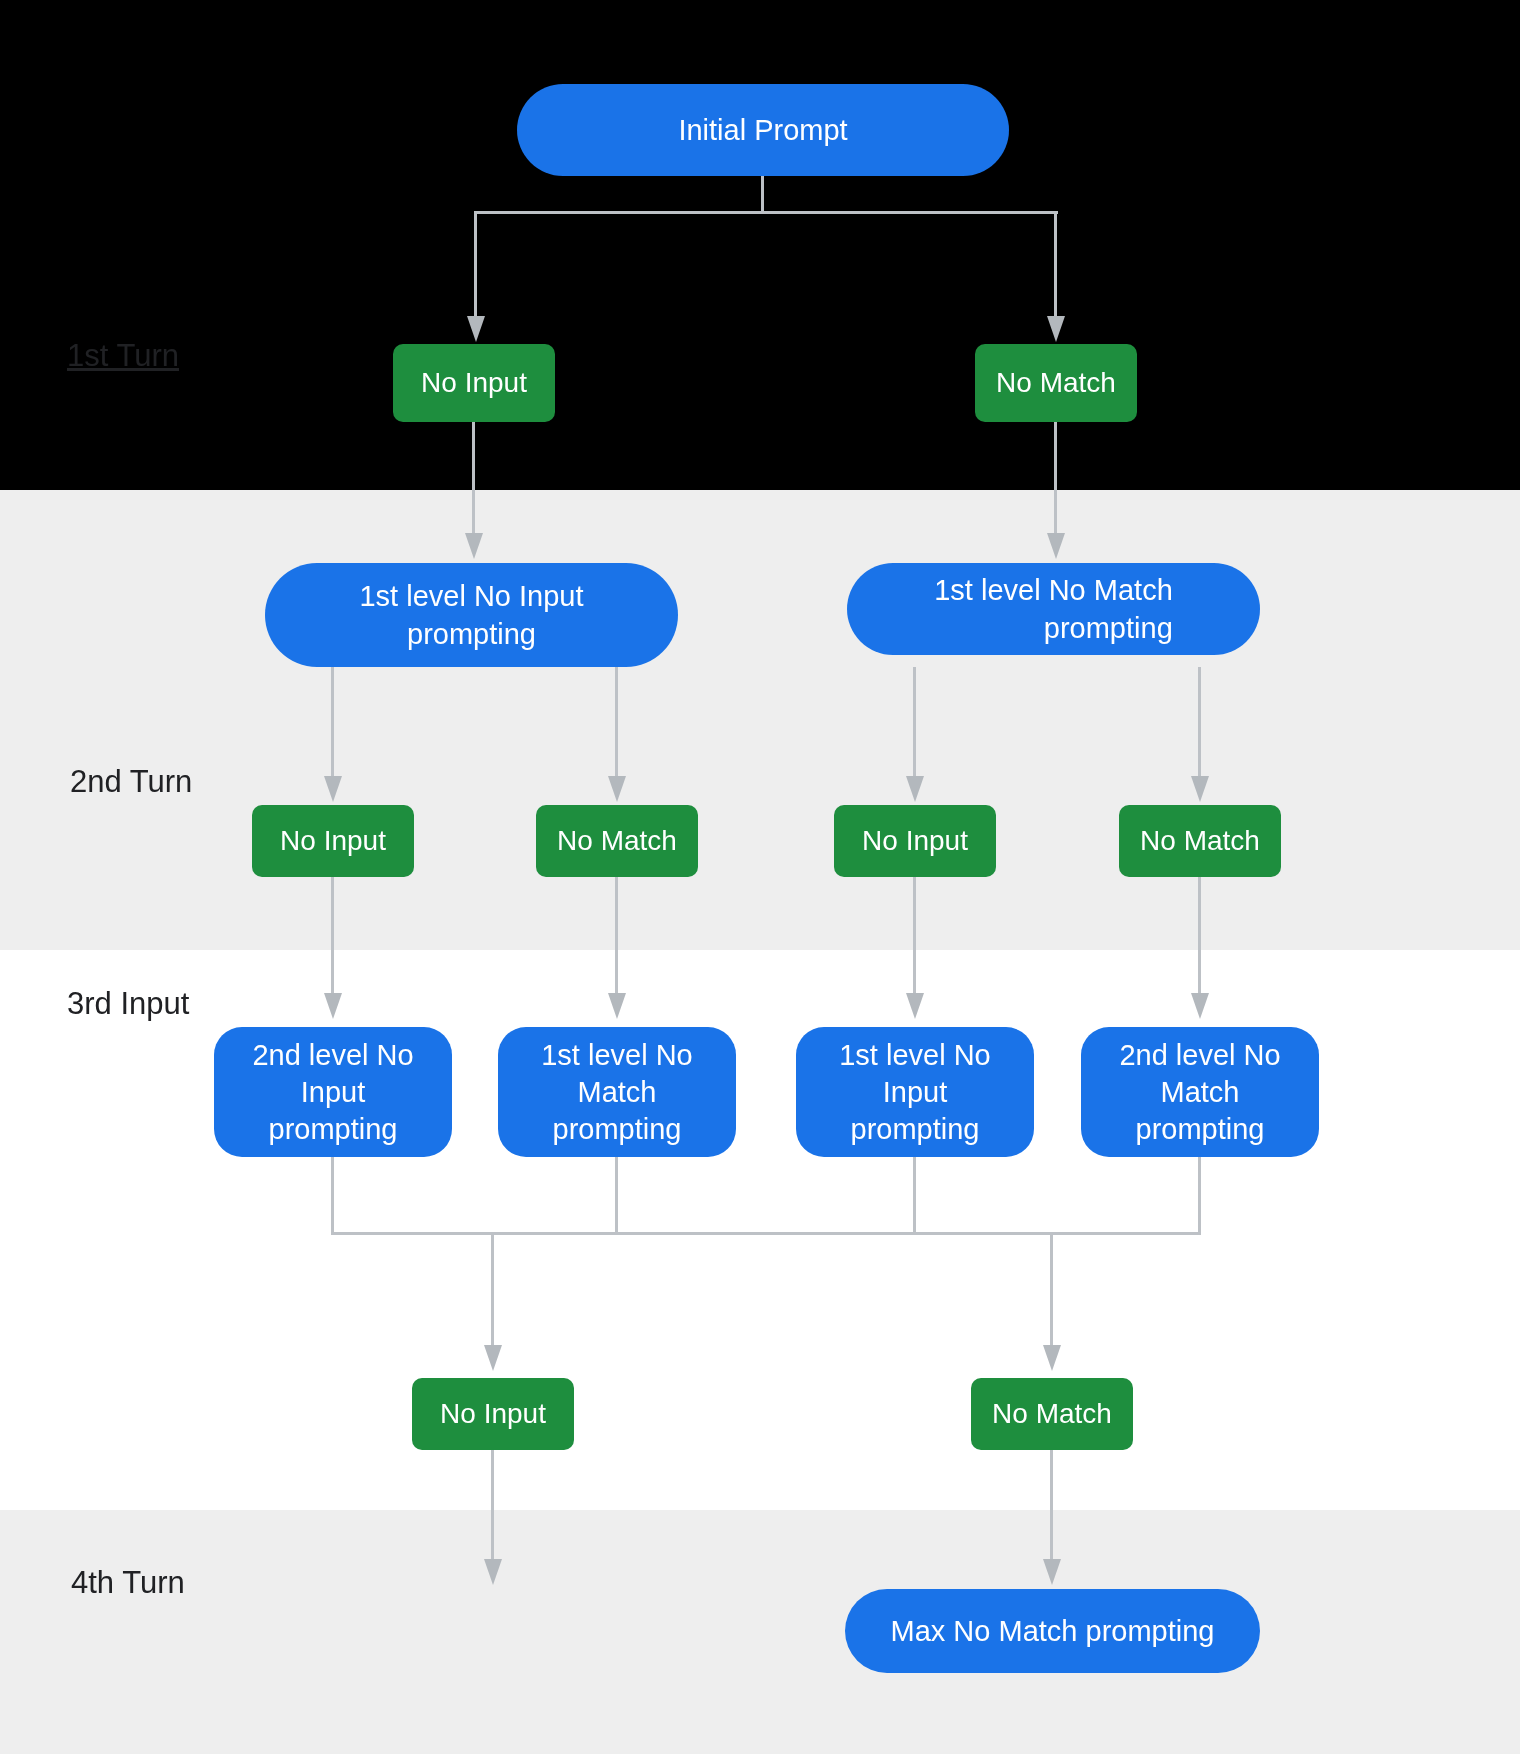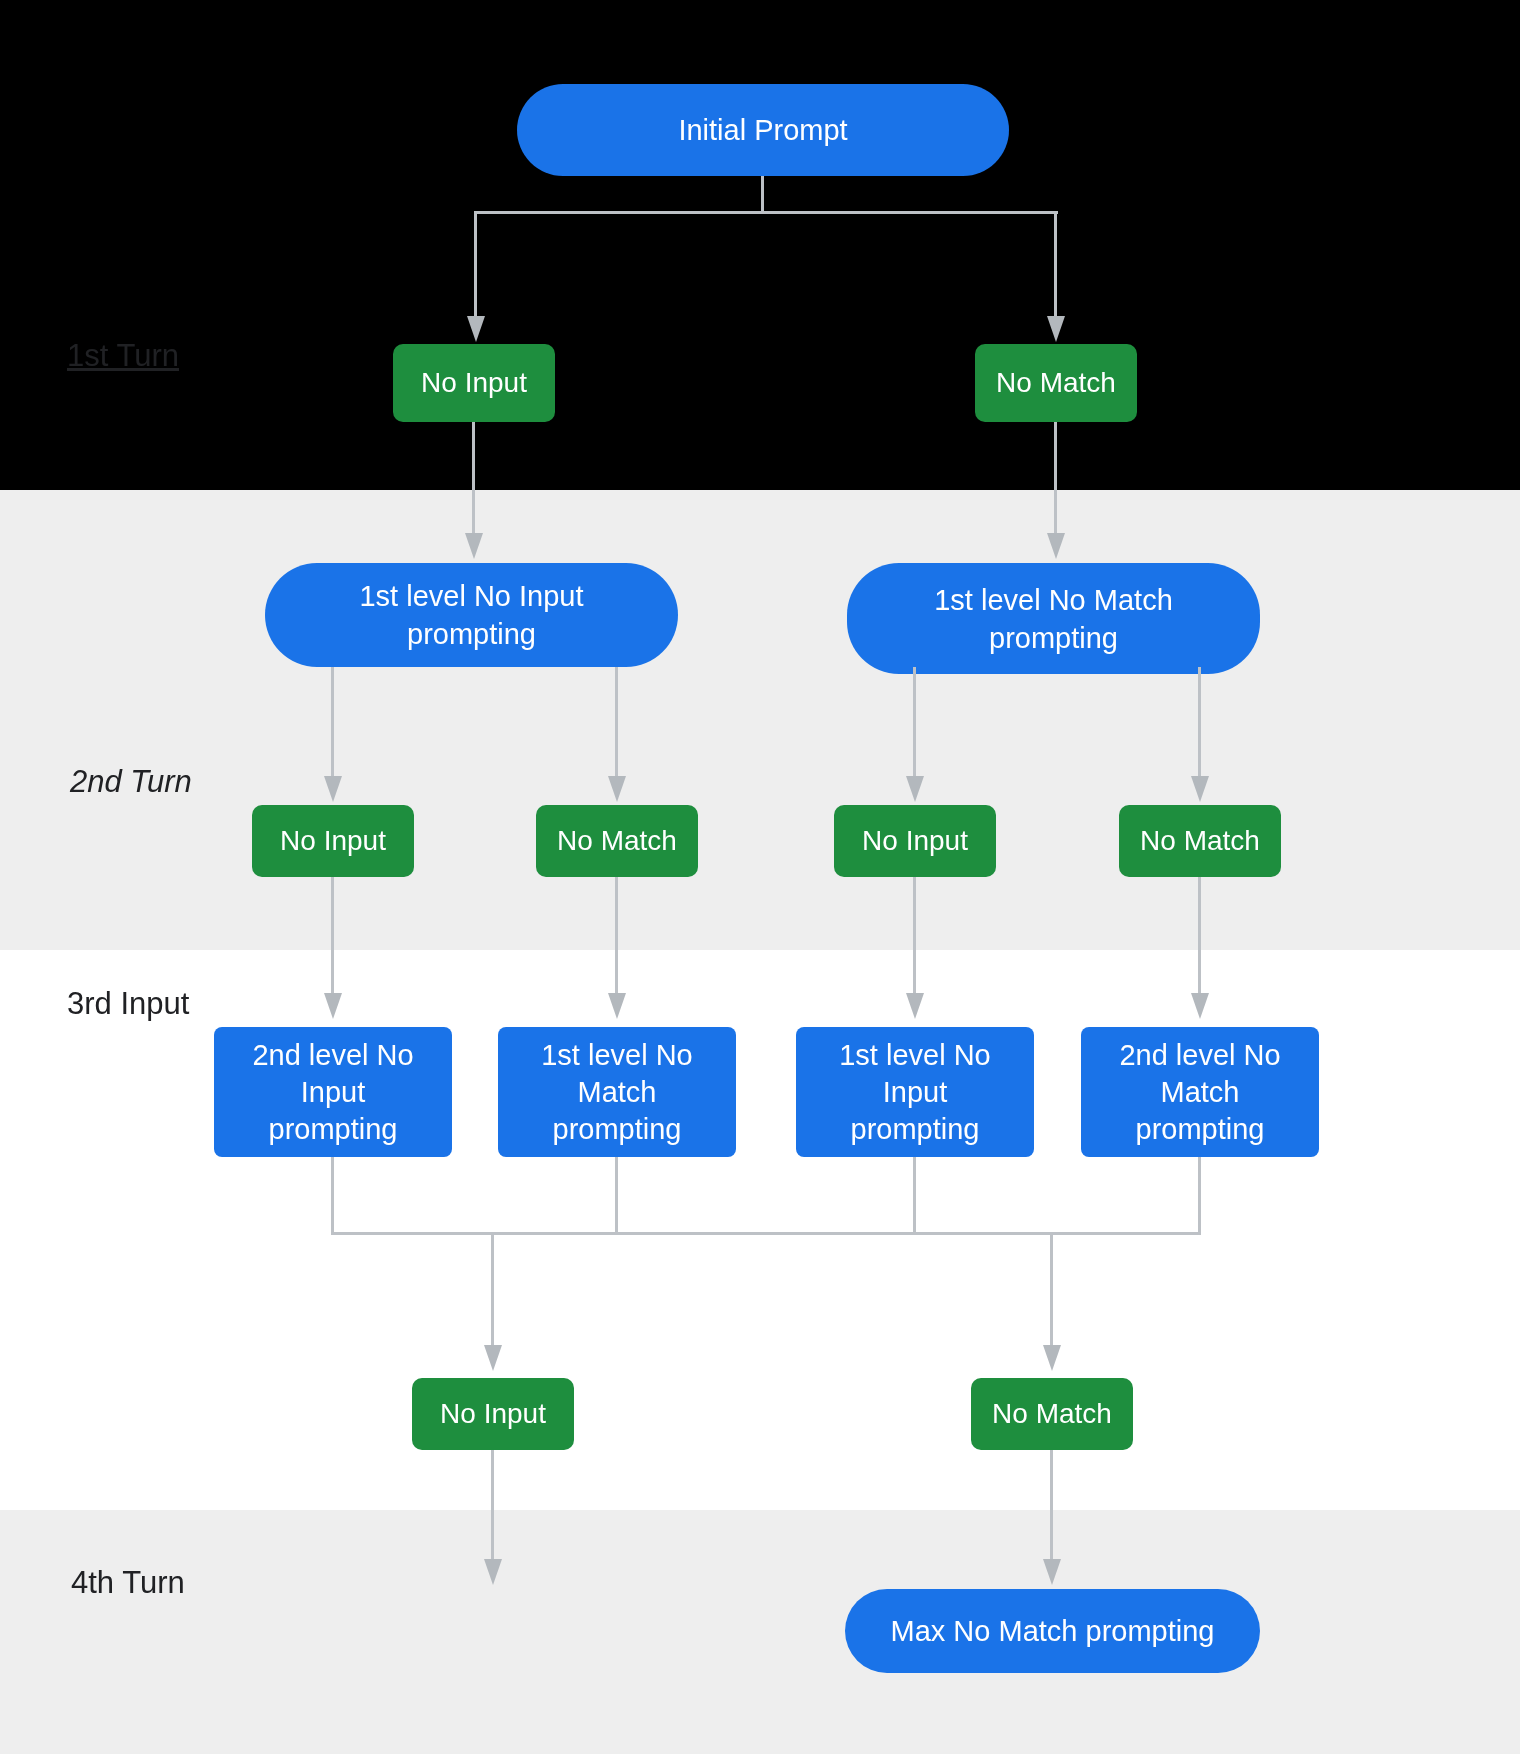--- a/index.html
+++ b/index.html
@@ -15,21 +15,21 @@
   .band.b3{top:950px;height:560px;background:var(--band-white);}
   .band.b4{top:1510px;height:244px;background:var(--band-gray);}
 
   .node{
     position:absolute;
     display:flex;align-items:center;justify-content:center;
     text-align:center;color:var(--node-text);
     white-space:pre-line;box-sizing:border-box;
   }
   .pill{background:var(--node-blue);border-radius:52px;font-size:29px;font-weight:500;line-height:38px;}
-  .bluebox{background:var(--node-blue);border-radius:8px;font-size:29px;font-weight:500;line-height:37px;}
+  .bluebox{background:var(--node-blue);border-radius:28px;font-size:29px;font-weight:500;line-height:37px;}
   .green{background:var(--node-green);border-radius:10px;font-size:28px;font-weight:500;}
 
   .vline,.hline{position:absolute;background:var(--line);}
   .vline{width:3px;}
   .hline{height:3px;}
   .arrowhead{
     position:absolute;width:0;height:0;
     border-left:9px solid transparent;
     border-right:9px solid transparent;
     border-top:26px solid var(--arrow);
@@ -44,21 +44,21 @@
 <body>
 
 <div id="canvas" style="--node-blue: #1a73e8; --node-green: #1e8e3e; --line: #bdc1c6; --arrow: #b3b8bd; --label-text: #202124; --band-black: #000000; --band-gray: #eeeeee; --band-white: #ffffff; --node-text: #ffffff;">
 
   <div class="band b1"></div>
   <div class="band b2"></div>
   <div class="band b3"></div>
   <div class="band b4"></div>
 
   <div class="turn-label" style="left:67px;top:338px;text-decoration:underline;">1st Turn</div>
-  <div class="turn-label" style="left:70px;top:764px;font-style:italic;">2nd Turn</div>
+  <div class="turn-label" style="left:70px;top:764px;">2nd Turn</div>
   <div class="turn-label" style="left:67px;top:986px;">3rd Input</div>
   <div class="turn-label" style="left:71px;top:1565px;">4th Turn</div>
 
   <div class="node pill" style="left:517px;top:84px;width:492px;height:92px;text-align:center;">Initial Prompt</div>
 
   <div class="vline" style="left:761px;top:176px;height:37px;"></div>
   <div class="hline" style="left:474px;top:211px;width:584px;"></div>
   <div class="vline" style="left:474px;top:211px;height:106px;"></div>
   <div class="arrowhead" style="left:467px;top:316px;"></div>
   <div class="vline" style="left:1054px;top:211px;height:106px;"></div>
@@ -67,21 +67,21 @@
   <div class="node green" style="left:393px;top:344px;width:162px;height:78px;">No Input</div>
   <div class="node green" style="left:975px;top:344px;width:162px;height:78px;">No Match</div>
 
   <div class="vline" style="left:472px;top:422px;height:112px;"></div>
   <div class="arrowhead" style="left:465px;top:533px;"></div>
   <div class="vline" style="left:1054px;top:422px;height:112px;"></div>
   <div class="arrowhead" style="left:1047px;top:533px;"></div>
 
   <div class="node pill" style="left:265px;top:563px;width:413px;height:104px;">1st level No Input
 prompting</div>
-  <div class="node pill" style="left:847px;top:563px;width:413px;height:111px;">1st level No Match
+  <div class="node pill" style="left:847px;top:563px;width:413px;height:92px;text-align:right;">1st level No Match
 prompting</div>
 
   <div class="vline" style="left:331px;top:667px;height:110px;"></div>
   <div class="arrowhead" style="left:324px;top:776px;"></div>
   <div class="vline" style="left:615px;top:667px;height:110px;"></div>
   <div class="arrowhead" style="left:608px;top:776px;"></div>
   <div class="vline" style="left:913px;top:667px;height:110px;"></div>
   <div class="arrowhead" style="left:906px;top:776px;"></div>
   <div class="vline" style="left:1198px;top:667px;height:110px;"></div>
   <div class="arrowhead" style="left:1191px;top:776px;"></div>

